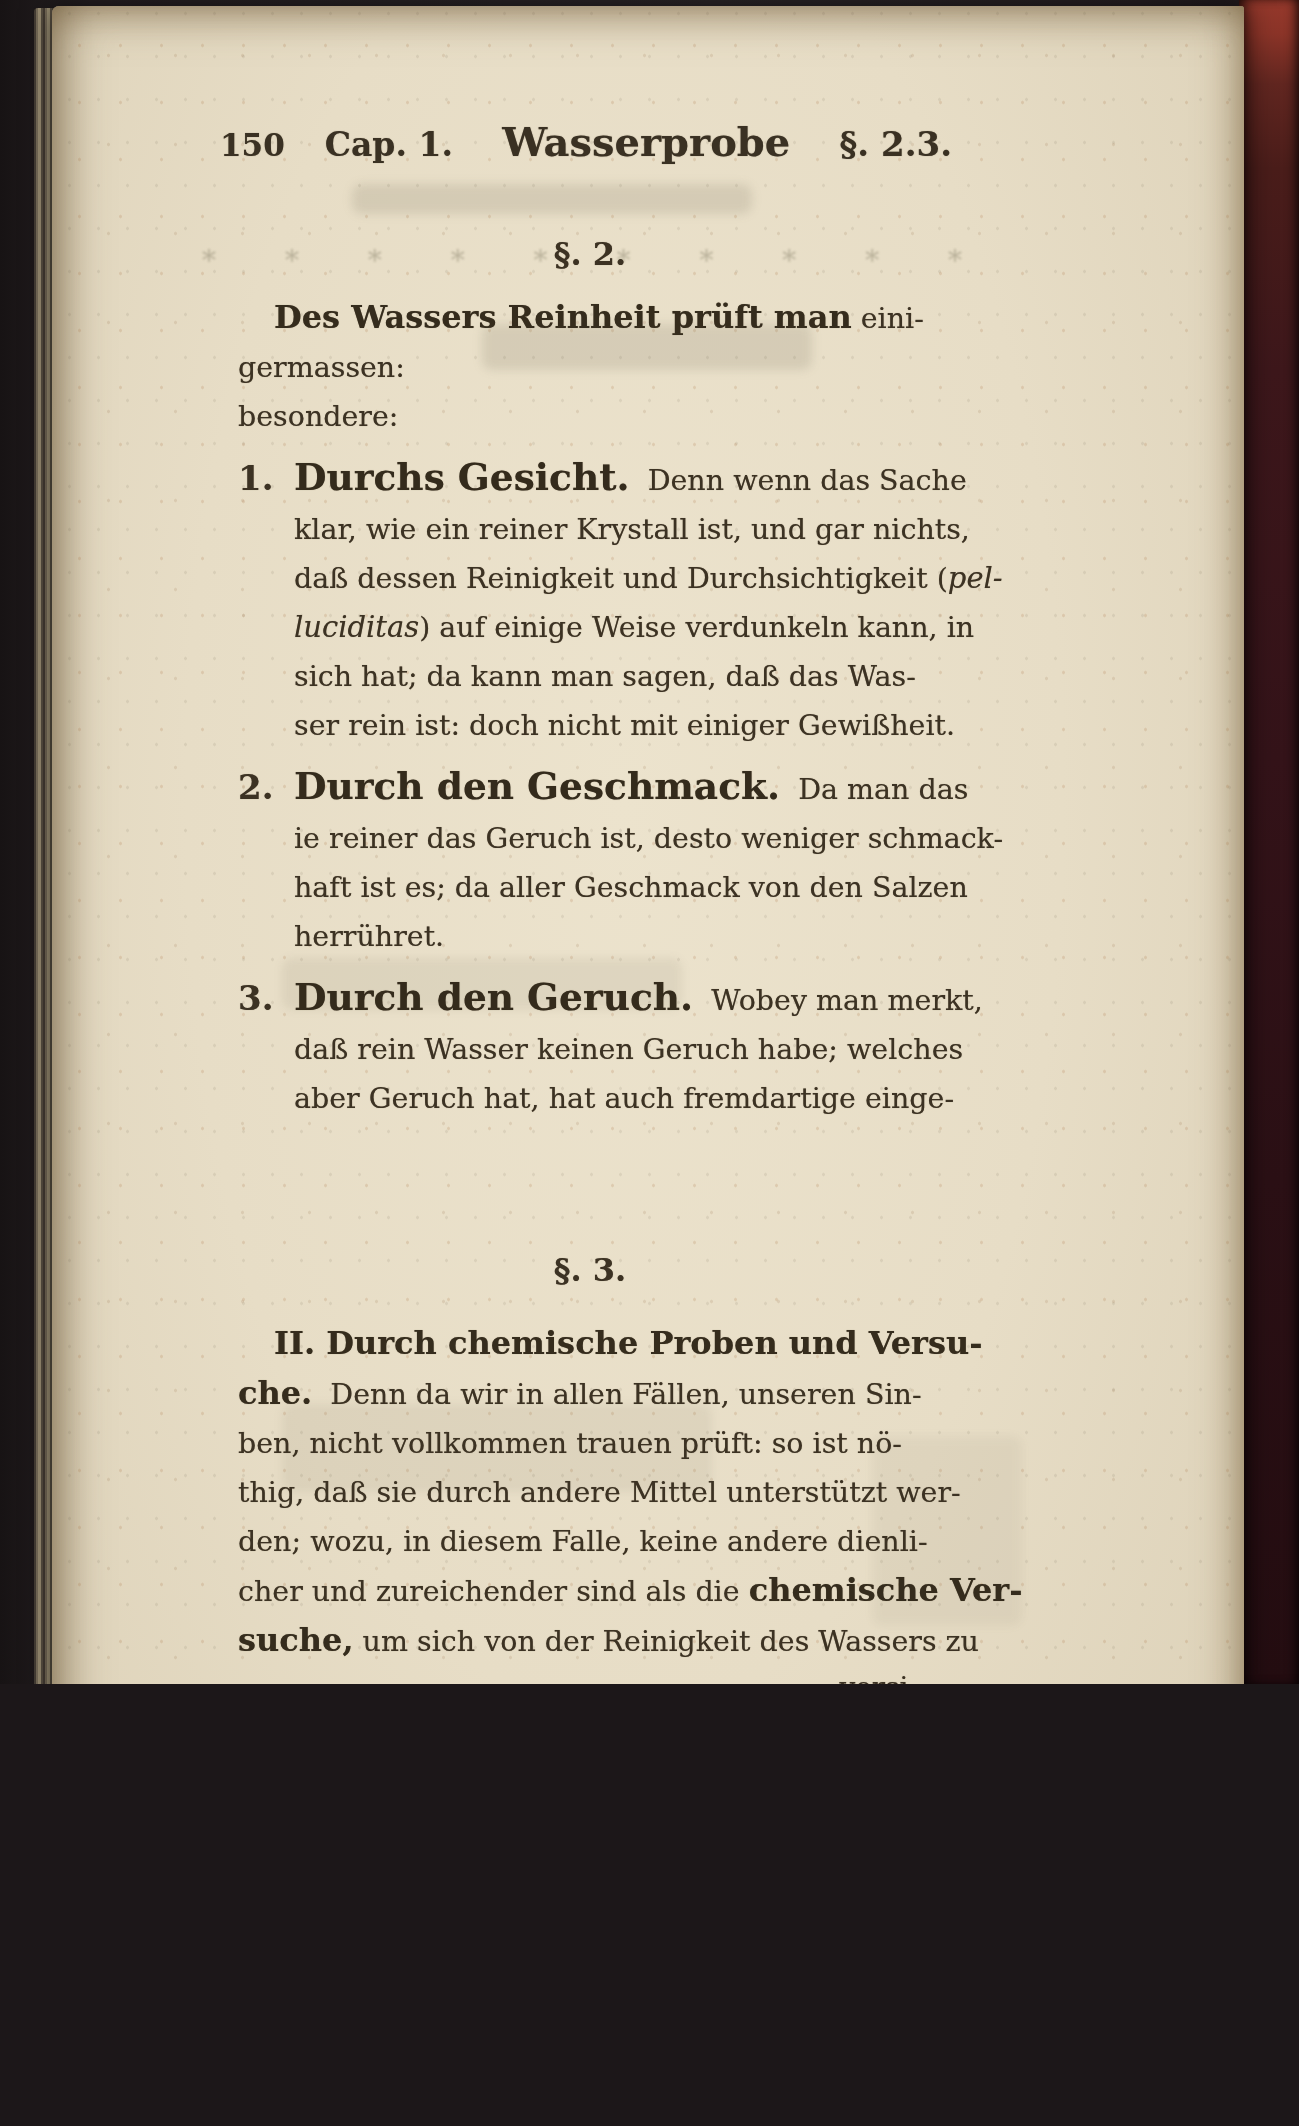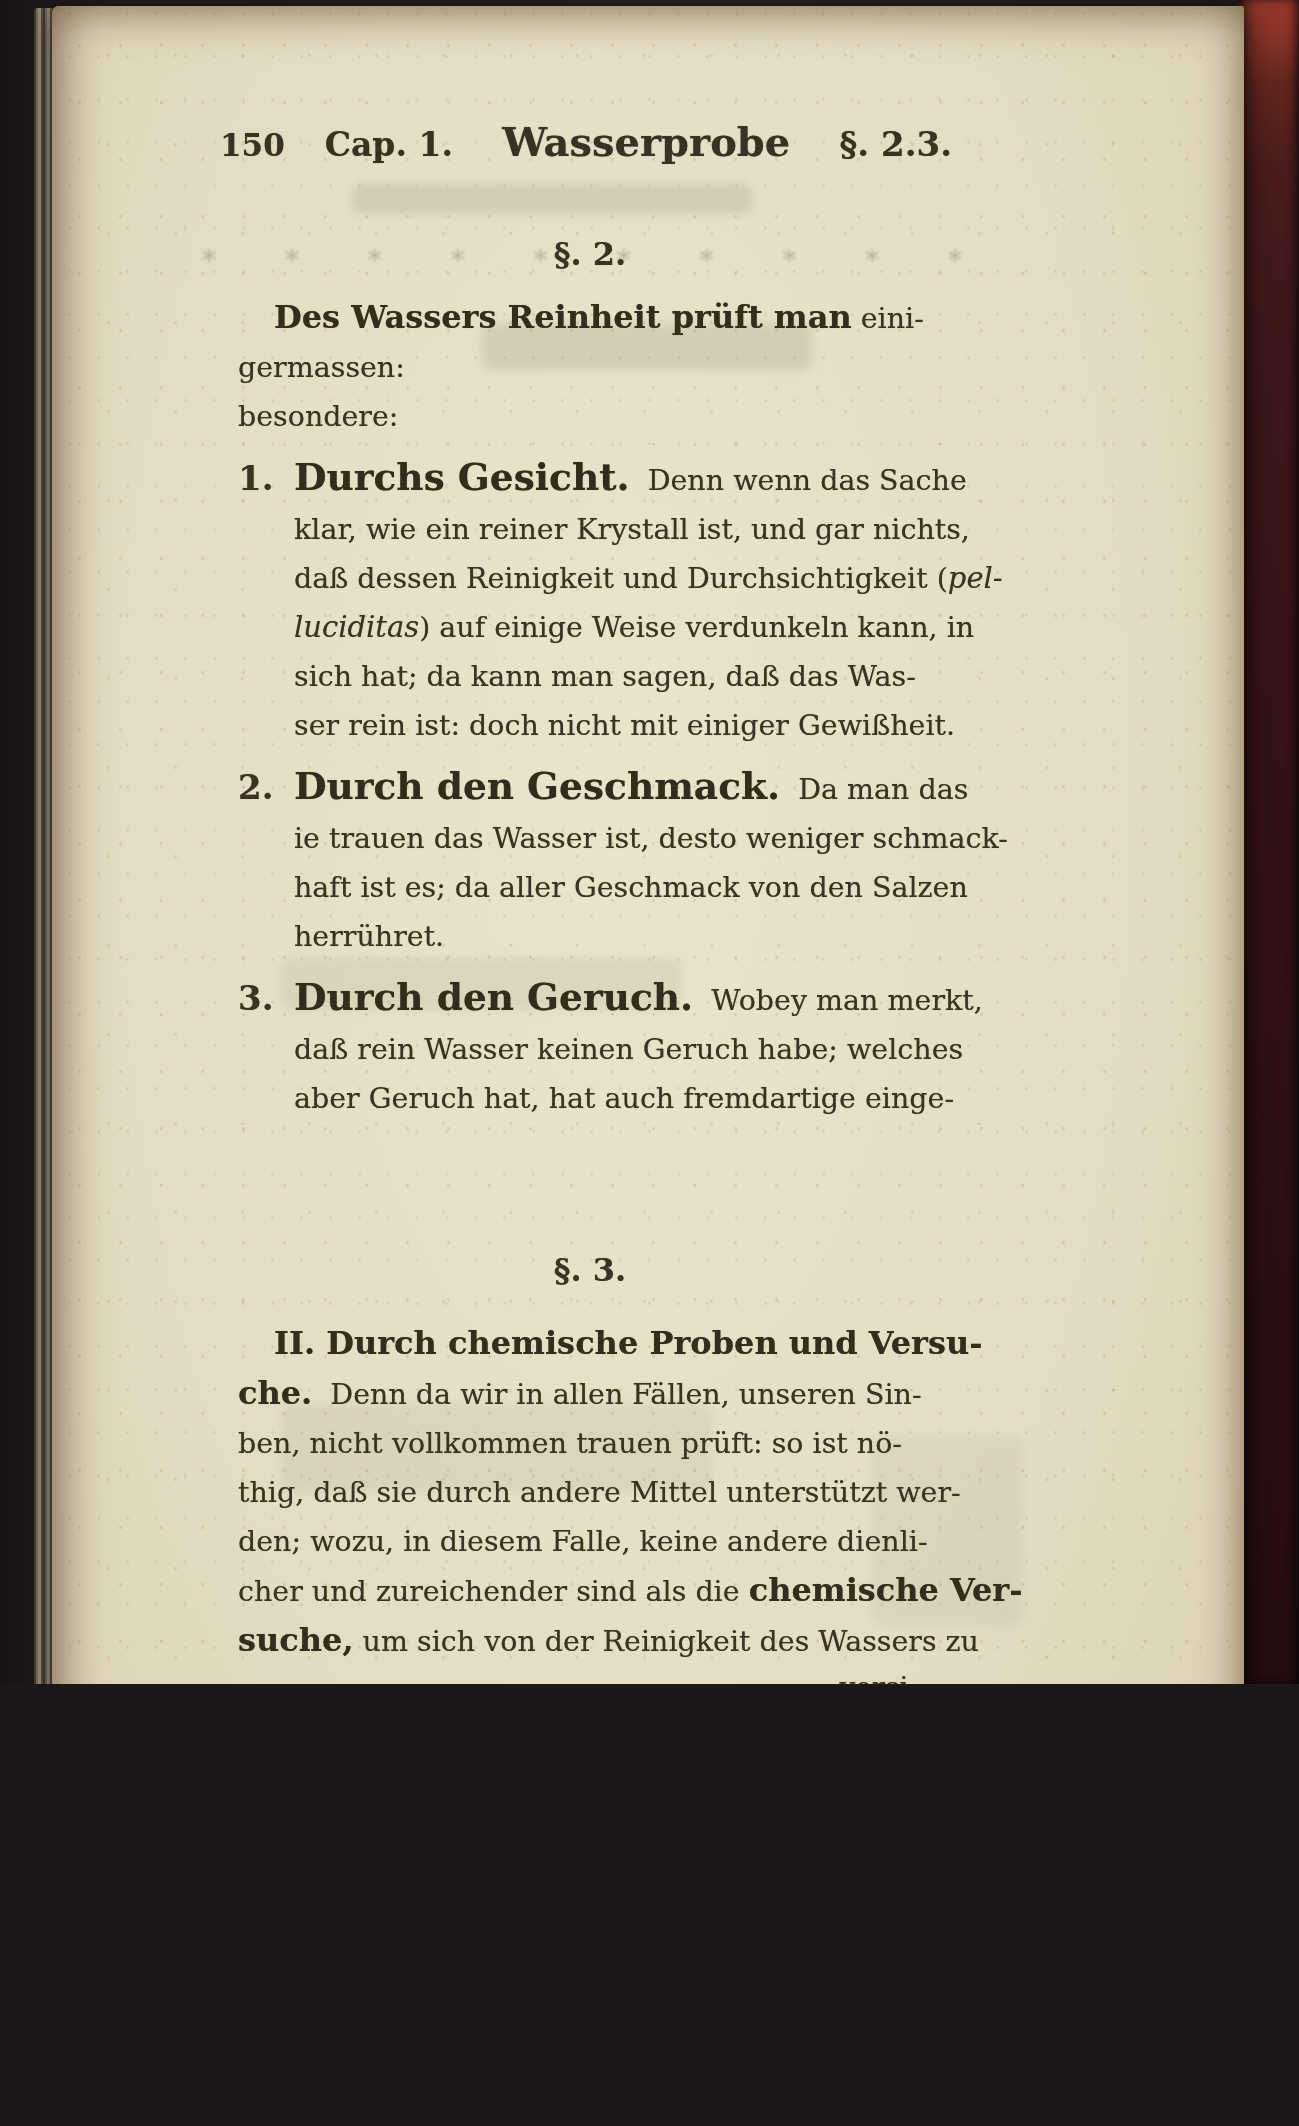--- a/index.html
+++ b/index.html
@@ -111,21 +111,21 @@
         <div class="block item">
           <div class="line has-marker"><span class="marker">1.</span><span class="seg seg-leadxl">Durchs Gesicht.</span><span class="seg seg-n">  Denn wenn das Sache</span></div>
           <div class="line"><span class="seg seg-n">klar, wie ein reiner Krystall ist, und gar nichts,</span></div>
           <div class="line"><span class="seg seg-n">daß dessen Reinigkeit und Durchsichtigkeit (</span><span class="seg seg-i">pel-</span></div>
           <div class="line"><span class="seg seg-i">luciditas</span><span class="seg seg-n">) auf einige Weise verdunkeln kann, in</span></div>
           <div class="line"><span class="seg seg-n">sich hat; da kann man sagen, daß das Was-</span></div>
           <div class="line"><span class="seg seg-n">ser rein ist: doch nicht mit einiger Gewißheit.</span></div>
         </div>
         <div class="block item">
           <div class="line has-marker"><span class="marker">2.</span><span class="seg seg-leadxl">Durch den Geschmack.</span><span class="seg seg-n">  Da man das</span></div>
-          <div class="line"><span class="seg seg-n">ie trauen das Wasser ist, desto weniger schmack-</span></div>
+          <div class="line"><span class="seg seg-n">ie reiner das Geruch ist, desto weniger schmack-</span></div>
           <div class="line"><span class="seg seg-n">haft ist es; da aller Geschmack von den Salzen</span></div>
           <div class="line"><span class="seg seg-n">herrühret.</span></div>
         </div>
         <div class="block item">
           <div class="line has-marker"><span class="marker">3.</span><span class="seg seg-leadxl">Durch den Geruch.</span><span class="seg seg-n">  Wobey man merkt,</span></div>
           <div class="line"><span class="seg seg-n">daß rein Wasser keinen Geruch habe; welches</span></div>
           <div class="line"><span class="seg seg-n">aber Geruch hat, hat auch fremdartige einge-</span></div>
         </div>
         <div class="section-heading gap-before">§. 3.</div>
         <div class="block para">

